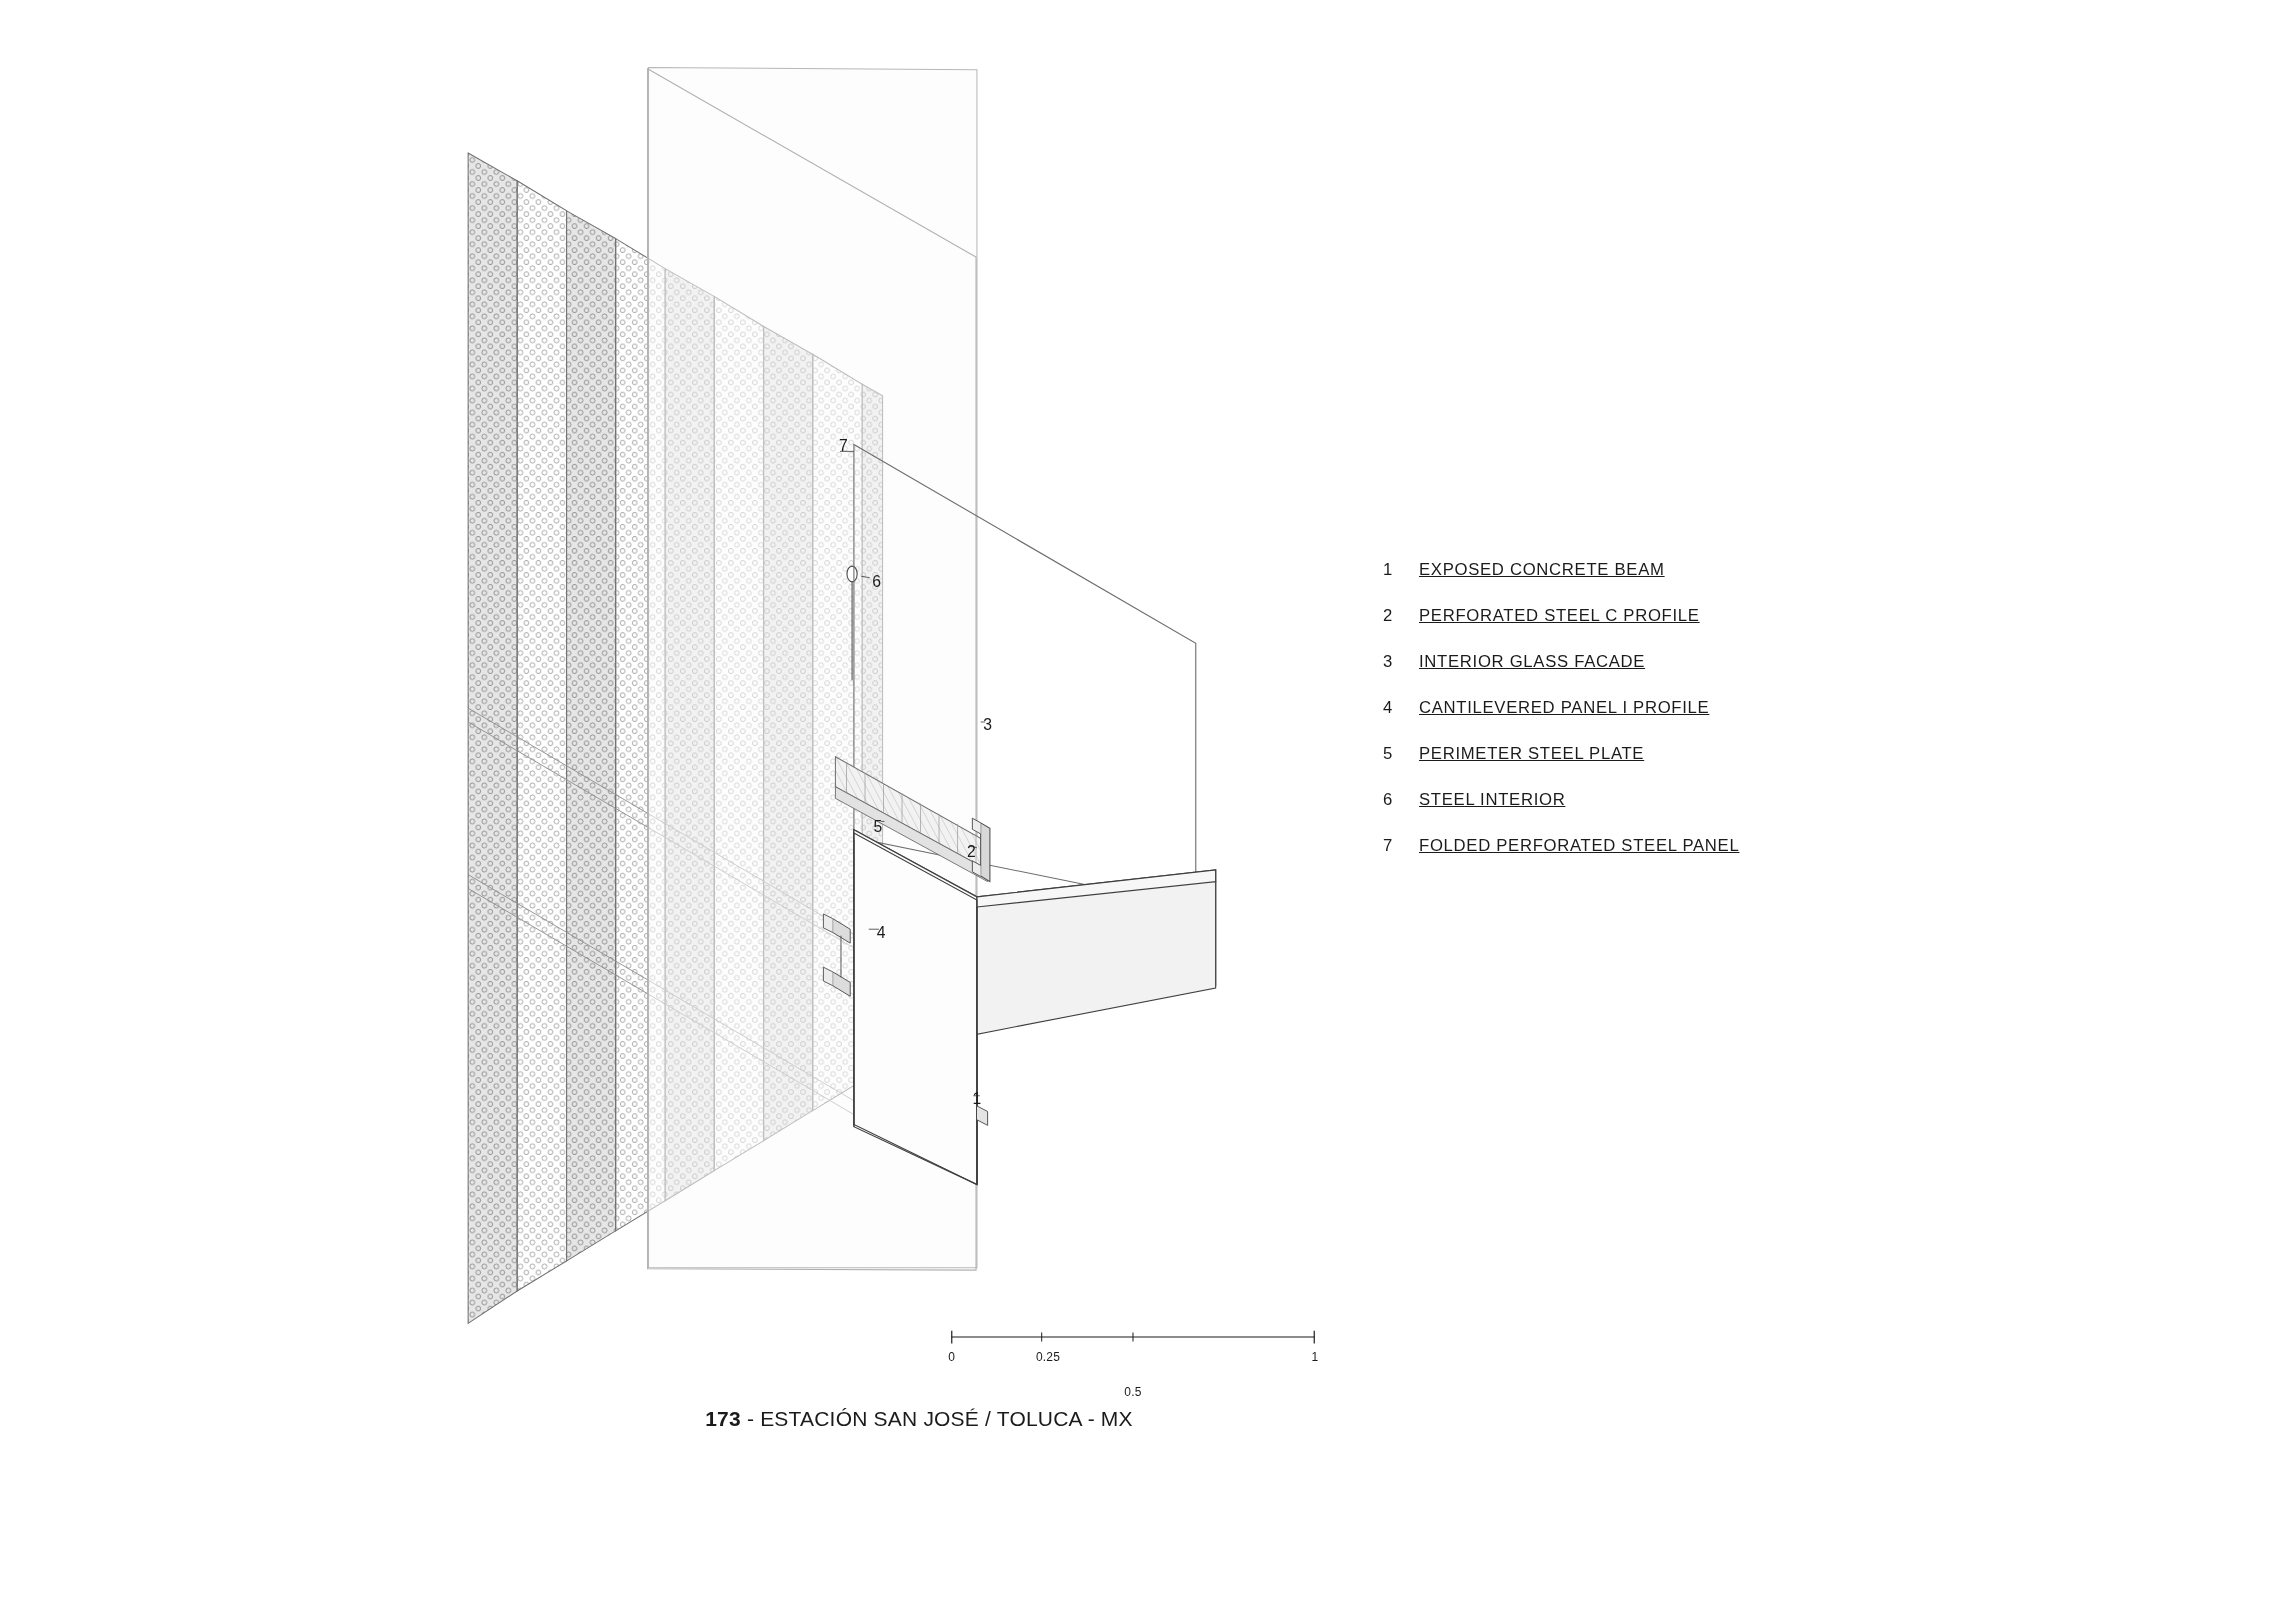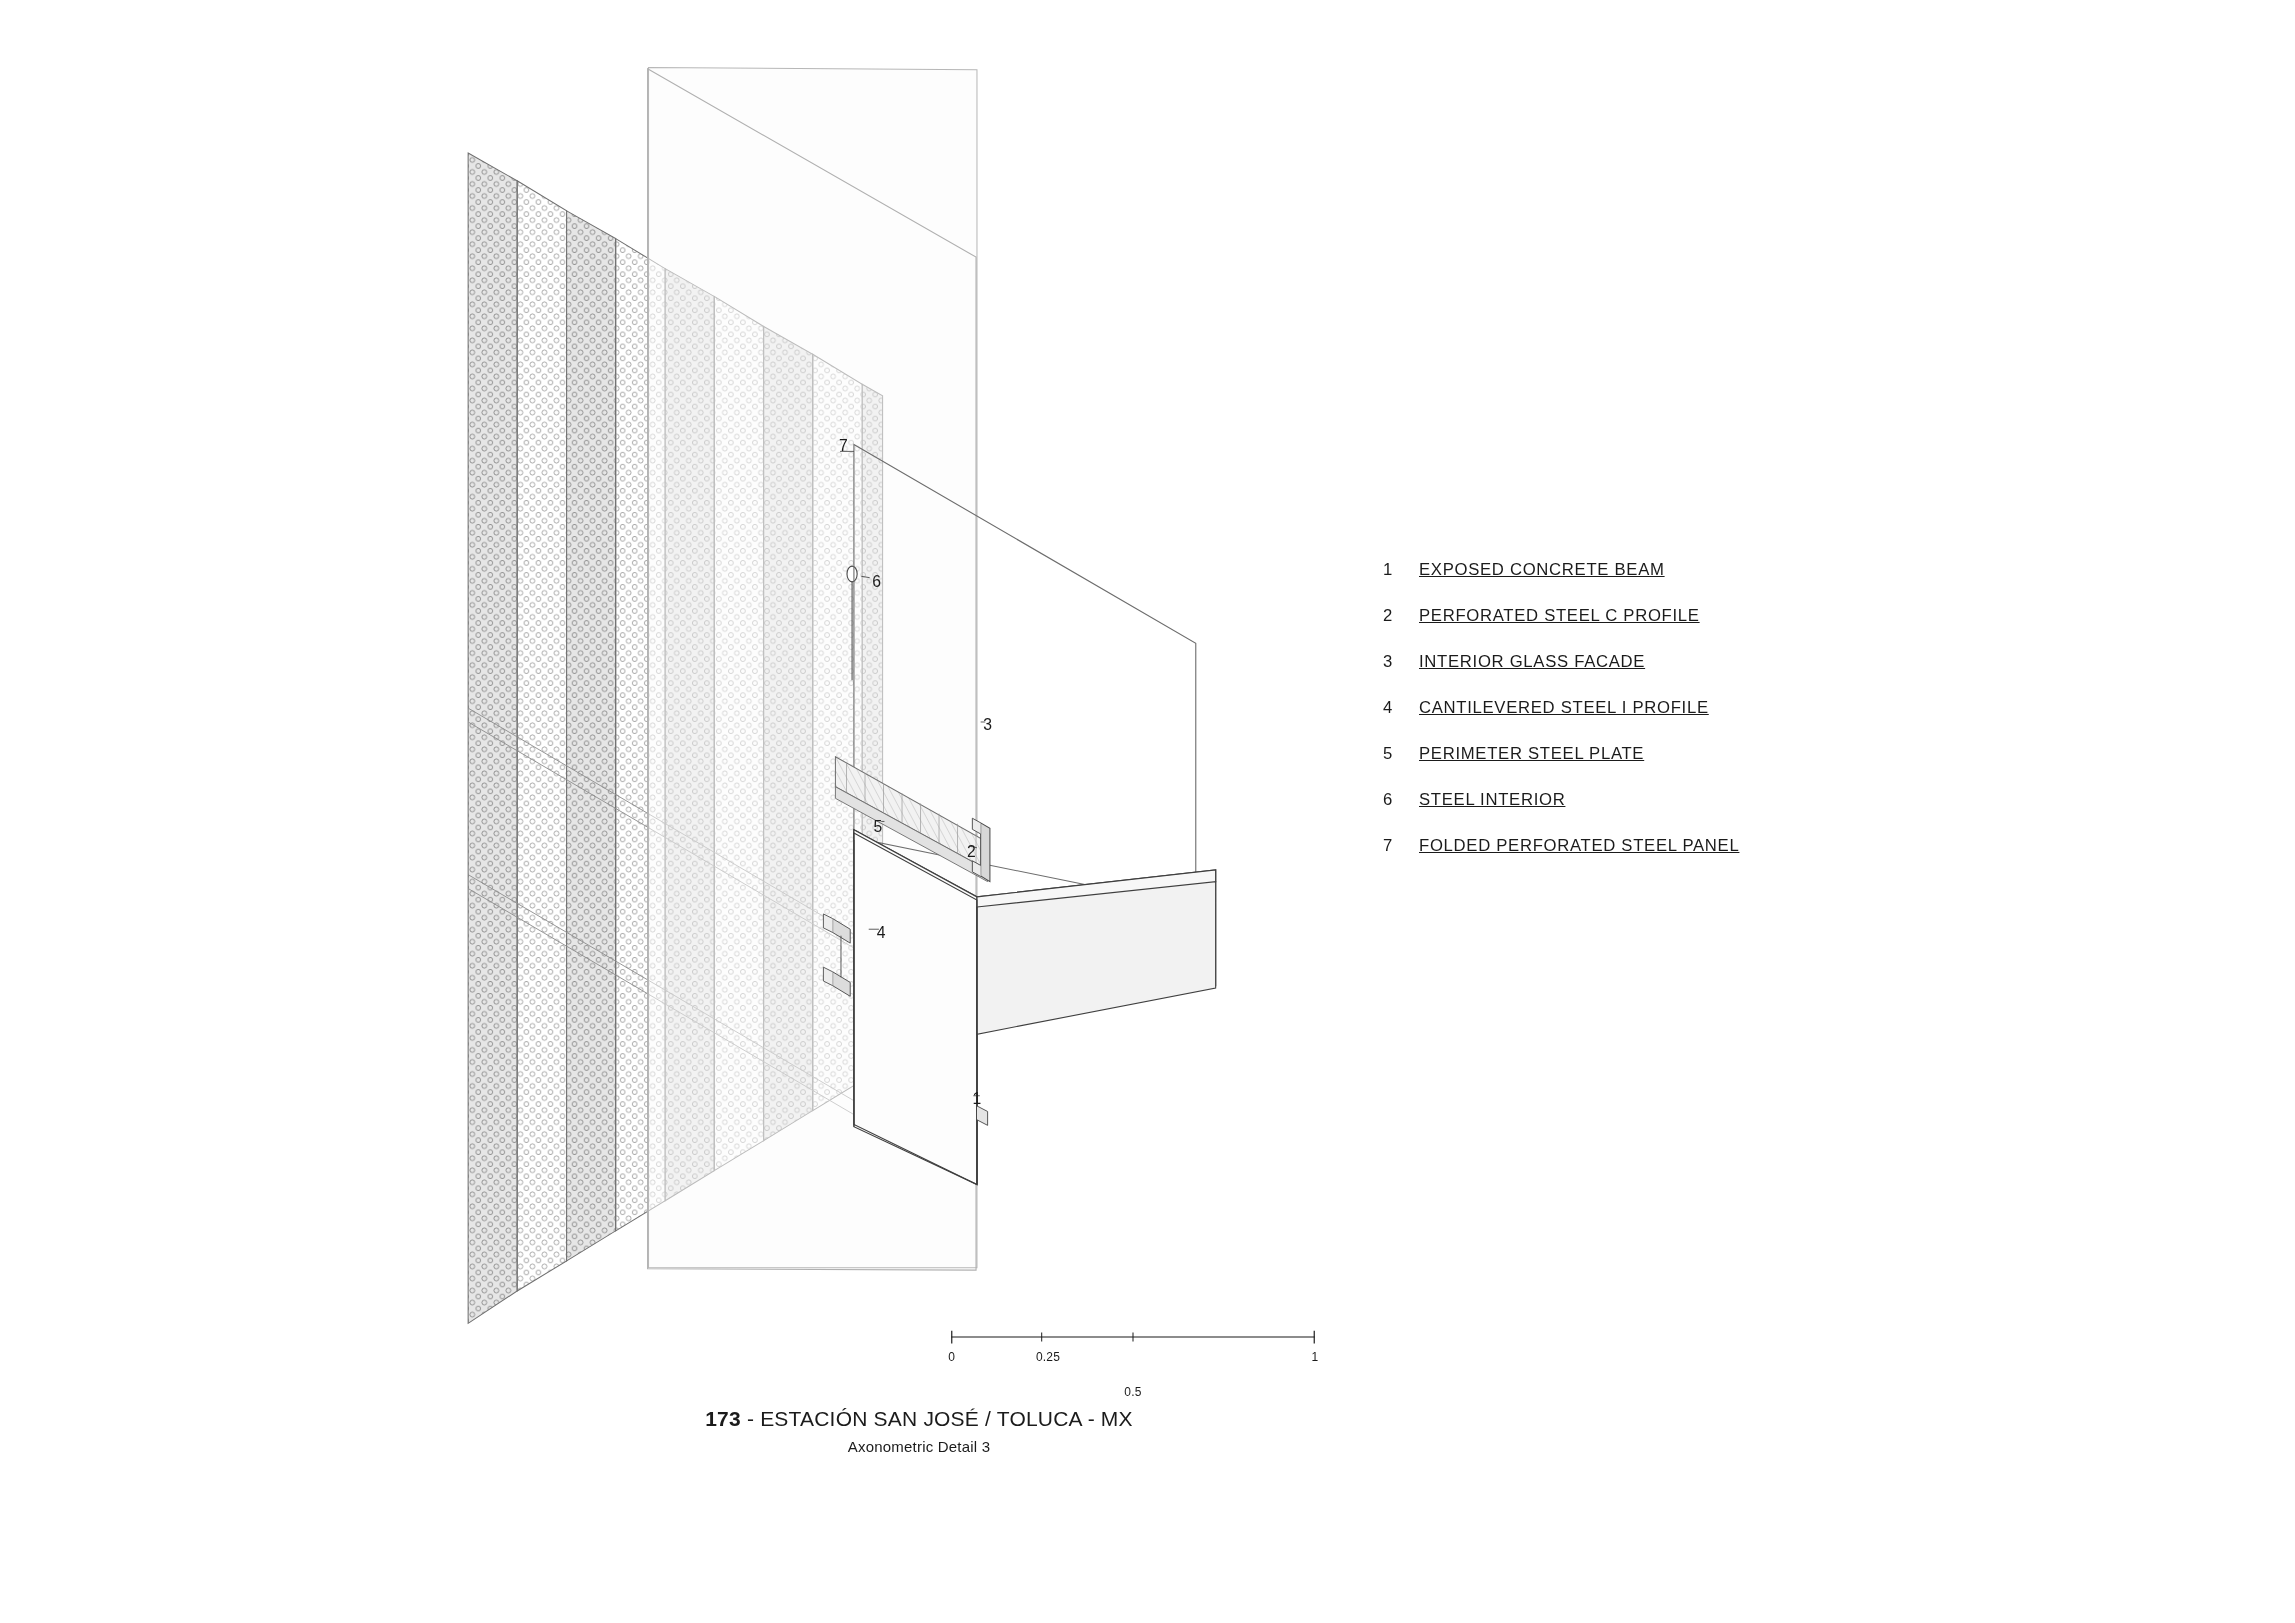--- a/index.html
+++ b/index.html
@@ -253,21 +253,21 @@
     <div class="legend-row">
       <span class="legend-num">2</span>
       <span class="legend-label">PERFORATED STEEL C PROFILE</span>
     </div>
     <div class="legend-row">
       <span class="legend-num">3</span>
       <span class="legend-label">INTERIOR GLASS FACADE</span>
     </div>
     <div class="legend-row">
       <span class="legend-num">4</span>
-      <span class="legend-label">CANTILEVERED STEEL I PROFILE</span>
+      <span class="legend-label">CANTILEVERED PANEL I PROFILE</span>
     </div>
     <div class="legend-row">
       <span class="legend-num">5</span>
       <span class="legend-label">PERIMETER STEEL PLATE</span>
     </div>
     <div class="legend-row">
       <span class="legend-num">6</span>
       <span class="legend-label">STEEL INTERIOR</span>
     </div>
     <div class="legend-row">
@@ -289,17 +289,16 @@
       <span style="left:100px;">0.25</span>
       <span style="left:185px;margin-top:35px;">0.5</span>
       <span style="left:367px;">1</span>
     </div>
   </div>
 
   <div id="title-block">
     <div id="main-title">
       <span class="tnum">173</span><span> - </span><span>ESTACIÓN SAN JOSÉ / TOLUCA - MX</span>
     </div>
-    <div id="sub-title">Axonometric Detail 3</div>
   </div>
 
 </div>
 
 
 </body></html>

